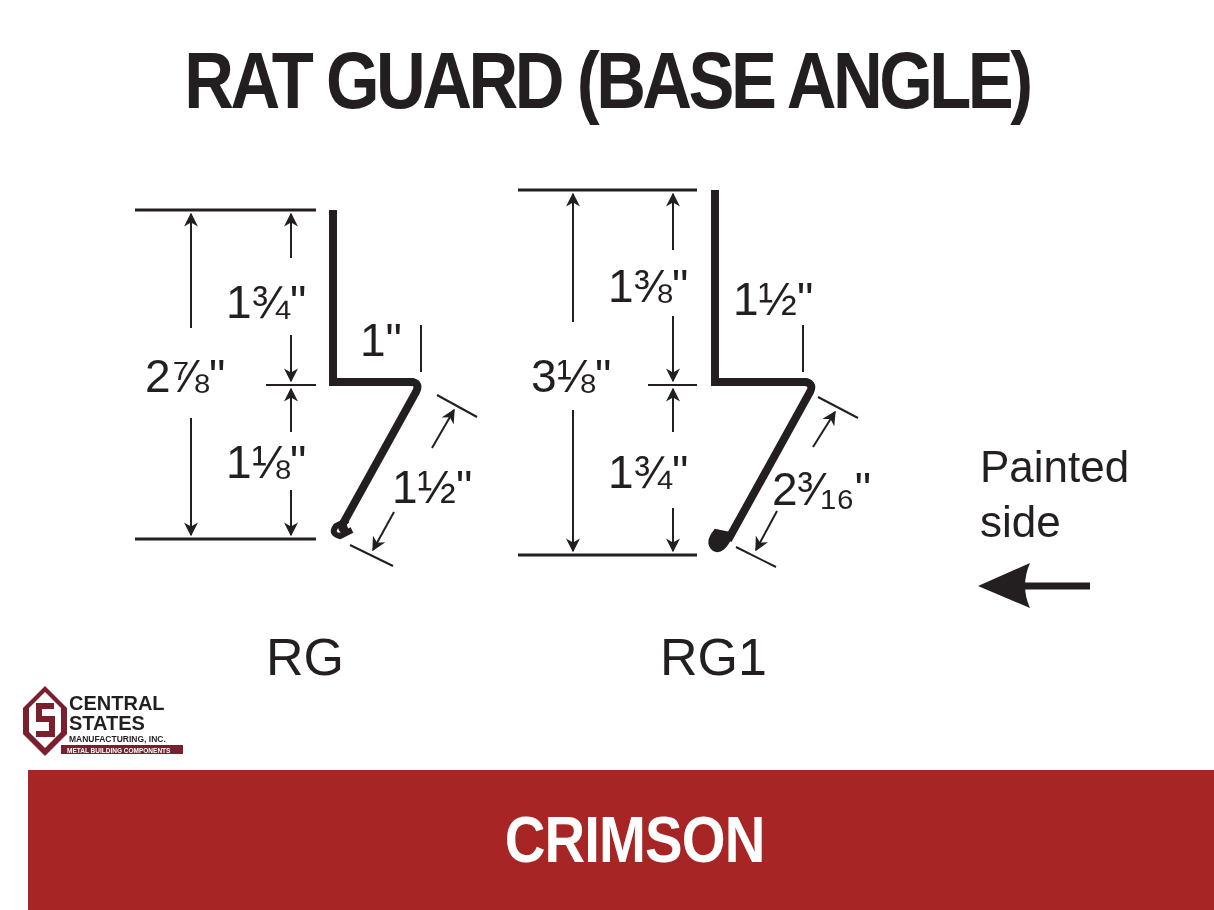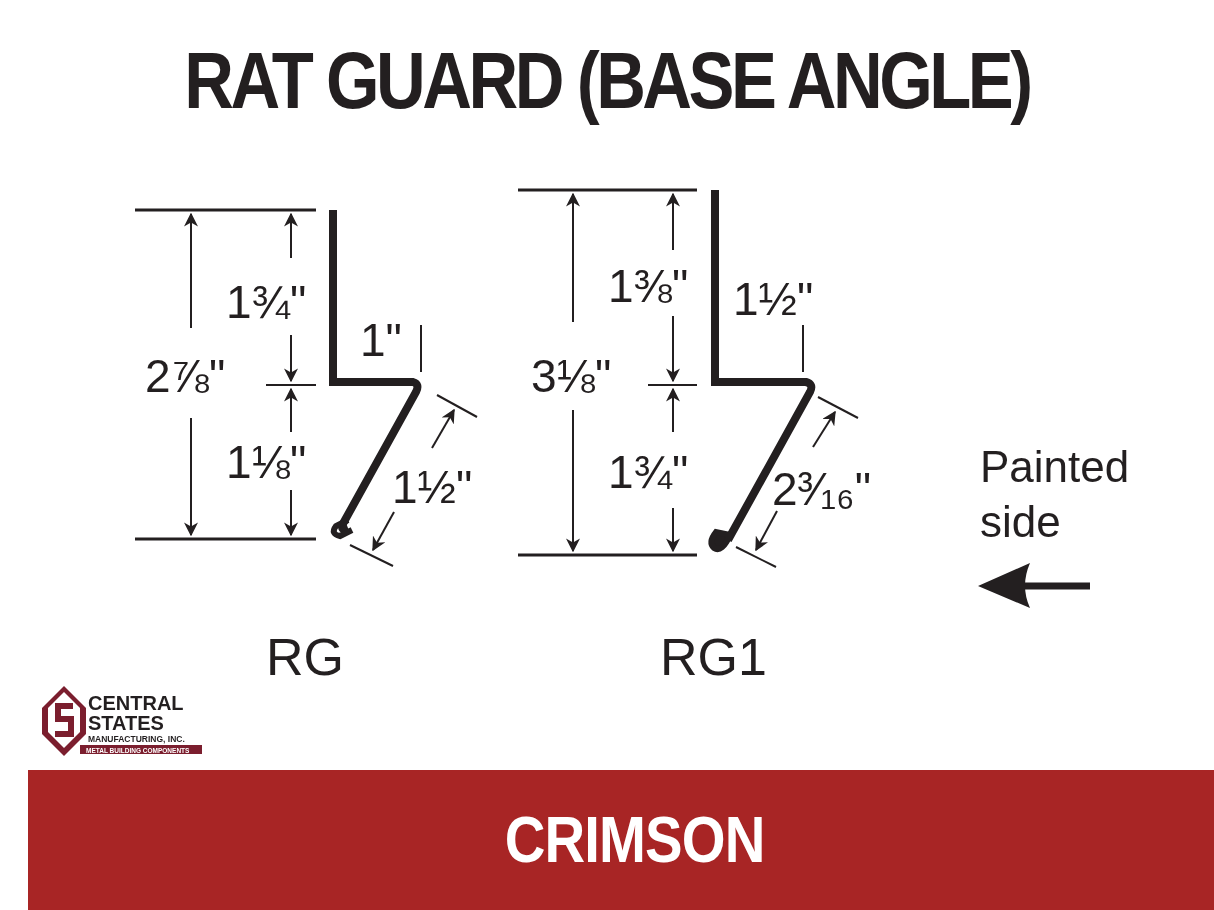--- a/index.html
+++ b/index.html
@@ -2,21 +2,21 @@
 <html><head>
 <meta charset="utf-8">
 <style>
   html, body { margin:0; padding:0; }
   body { width:1214px; height:910px; background:#ffffff; position:relative; overflow:hidden; font-family:"Liberation Sans", sans-serif; color:#231f20; }
   .title { position:absolute; left:0; top:36px; width:1214px; text-align:center; font-family:"Liberation Sans", sans-serif; font-weight:bold; font-size:80px; letter-spacing:-4px; line-height:90px; transform:scaleX(0.86); transform-origin:center; color:#231f20; }
   svg.diagram { position:absolute; left:0; top:0; }
   .dim { font-family:"Liberation Sans", sans-serif; font-size:46px; fill:#231f20; }
   .lbl { font-family:"Liberation Sans", sans-serif; font-size:52px; fill:#231f20; }
   .ps { font-family:"Liberation Sans", sans-serif; font-size:44px; fill:#231f20; }
-  .logo { position:absolute; left:42px; top:686px; width:165px; height:70px; }
+  .logo { position:absolute; left:23px; top:686px; width:165px; height:70px; }
   .footer { position:absolute; left:0; top:770px; width:1214px; height:140px; background:#a82525; display:flex; align-items:center; justify-content:center;margin-left:28px; }
   .footer span { color:#ffffff; font-weight:bold; font-size:64px; letter-spacing:-1px; font-family:"Liberation Sans", sans-serif; transform:scaleX(0.88); display:inline-block; }
 </style>
 </head>
 <body>
 
 <div class="title">RAT GUARD (BASE ANGLE)</div>
 
 <svg class="diagram" width="1214" height="770" viewBox="0 0 1214 770" xmlns="http://www.w3.org/2000/svg">
   <defs>

